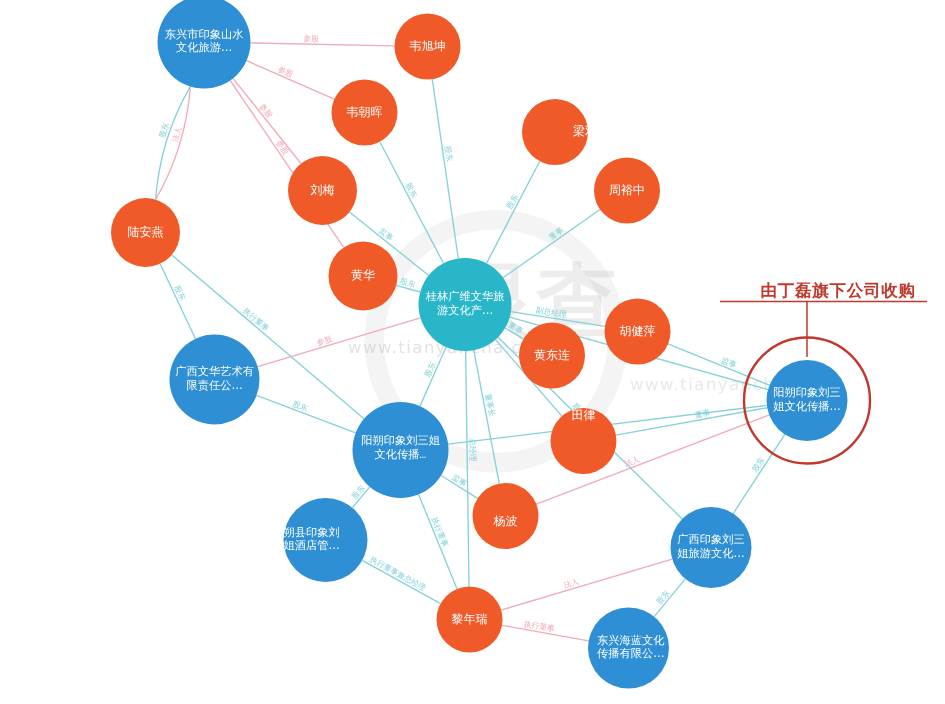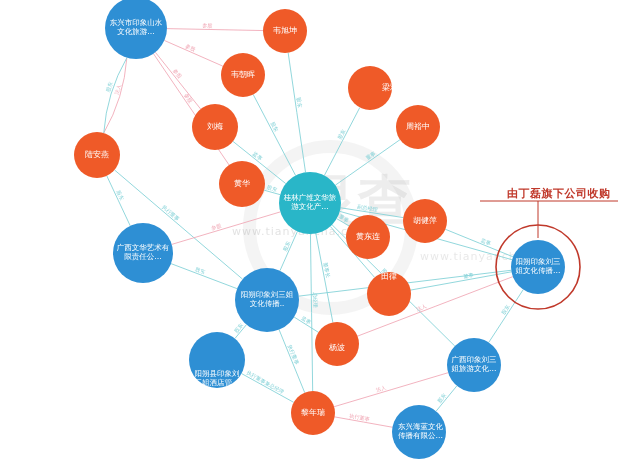--- a/index.html
+++ b/index.html
@@ -234,21 +234,21 @@
       </div>
       <div class="node-label" style="left: 113px; top: 223px; width: 60px; height: 60px; display: flex; align-items: center; justify-content: flex-start; font-size: 7.5px; padding: 0px 3px; box-sizing: border-box;">
         <span>广西文华艺术有限责任公…</span>
       </div>
       <div class="node-label" style="left: 235px; top: 268px; width: 64px; height: 64px; display: flex; align-items: center; justify-content: center; font-size: 7.5px; padding: 0px 3px; box-sizing: border-box; font-family: Liberation Mono, monospace;">
         <span>阳朔印象刘三姐文化传播…</span>
       </div>
       <div class="node-label" style="left: 511px; top: 240px; width: 54px; height: 54px; display: flex; align-items: center; justify-content: center; font-size: 7.5px; padding: 0px 3px; box-sizing: border-box;">
         <span>阳朔印象刘三姐文化传播…</span>
       </div>
-      <div class="node-label" style="left: 189px; top: 332px; width: 56px; height: 56px; display: flex; align-items: flex-end; justify-content: center; font-size: 7.5px; padding: 0px 3px; box-sizing: border-box;">
+      <div class="node-label" style="left: 176px; top: 332px; width: 56px; height: 56px; display: flex; align-items: center; justify-content: center; font-size: 7.5px; padding: 0px 3px; box-sizing: border-box;">
         <span>阳朔县印象刘三姐酒店管…</span>
       </div>
       <div class="node-label" style="left: 315px; top: 308px; width: 44px; height: 44px; display: flex; align-items: flex-end; justify-content: center; font-size: 8px; padding: 0px 3px; box-sizing: border-box;">
         <span>杨波</span>
       </div>
       <div class="node-label" style="left: 447px; top: 338px; width: 54px; height: 54px; display: flex; align-items: center; justify-content: center; font-size: 7.5px; padding: 0px 3px; box-sizing: border-box;">
         <span>广西印象刘三姐旅游文化…</span>
       </div>
       <div class="node-label" style="left: 291px; top: 391px; width: 44px; height: 44px; display: flex; align-items: center; justify-content: center; font-size: 8px; padding: 0px 3px; box-sizing: border-box;">
         <span>黎年瑞</span>

